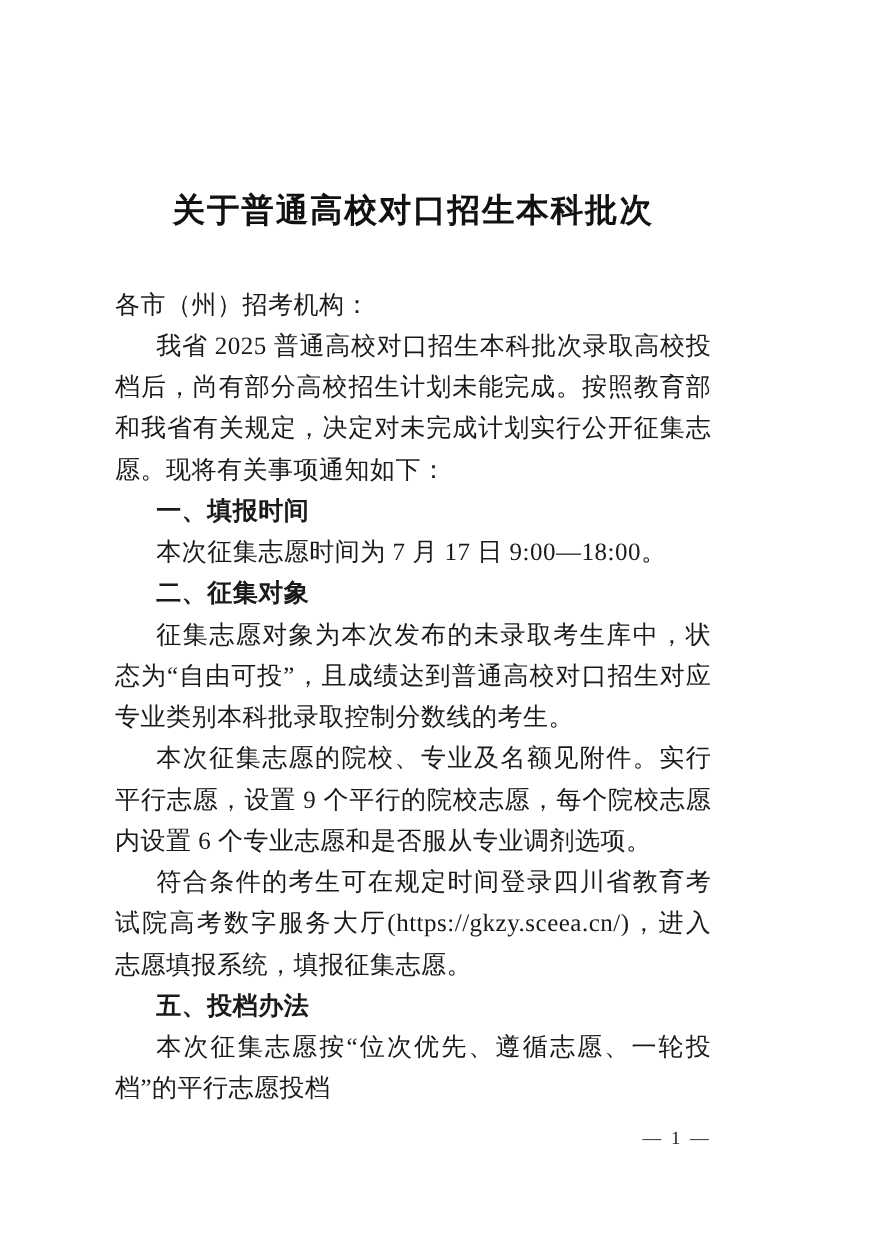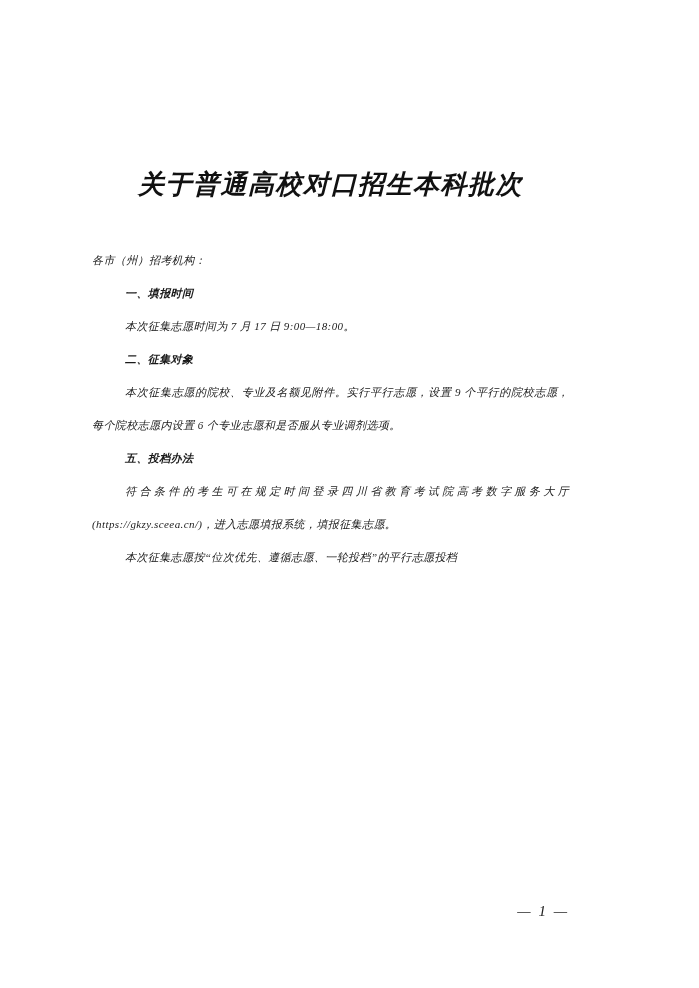--- a/index.html
+++ b/index.html
@@ -14,39 +14,38 @@
     color: #1a1a1a;
     position: relative;
     overflow: hidden;
   }
   .page {
     position: absolute;
     top: 0; left: 0;
     width: 661px;
     height: 988px;
     box-sizing: border-box;
-    padding: 16px 92px;
-    font-style: italic;
+    padding: 0 92px;
   }
   .title-block {
     margin-top: 148px;
     text-align: center;
   }
   .title-line {
     font-size: 26px;
     font-weight: bold;
     letter-spacing: 1.5px;
     line-height: 42px;
     color: #111111;
   }
   .body-block {
     margin-top: 38px;
   }
   p.doc-p {
-    font-size: 11px;
+    font-size: 20px;
     line-height: 33px;
     margin: 0;
     text-align: justify;
     text-justify: inter-ideograph;
     letter-spacing: 0.4px;
     color: #1a1a1a;
   }
   p.indent2 { text-indent: 33px; }
   p.heading {
     text-indent: 33px;
@@ -66,30 +65,32 @@
 
 <div class="page">
 
   <div class="title-block">
     <div class="title-line">关于普通高校对口招生本科批次</div>
   </div>
 
   <div class="body-block">
 
     <p class="doc-p">各市（州）招考机构：</p>
+    <p class="doc-p indent2">我省 2025 普通高校对口招生本科批次录取高校投档后，尚有部分高校招生计划未能完成。按照教育部和我省有关规定，决定对未完成计划实行公开征集志愿。现将有关事项通知如下：</p>
 
     <p class="doc-p heading">一、填报时间</p>
     <p class="doc-p indent2">本次征集志愿时间为 7 月 17 日 9:00—18:00。</p>
 
     <p class="doc-p heading">二、征集对象</p>
+    <p class="doc-p indent2">征集志愿对象为本次发布的未录取考生库中，状态为“自由可投”，且成绩达到普通高校对口招生对应专业类别本科批录取控制分数线的考生。</p>
 
     <p class="doc-p indent2">本次征集志愿的院校、专业及名额见附件。实行平行志愿，设置 9 个平行的院校志愿，每个院校志愿内设置 6 个专业志愿和是否服从专业调剂选项。</p>
 
+    <p class="doc-p indent2">符合条件的考生可在规定时间登录四川省教育考试院高考数字服务大厅(https://gkzy.sceea.cn/)，进入志愿填报系统，填报征集志愿。</p>
+
     <p class="doc-p heading">五、投档办法</p>
-
-    <p class="doc-p indent2">符合条件的考生可在规定时间登录四川省教育考试院高考数字服务大厅(https://gkzy.sceea.cn/)，进入志愿填报系统，填报征集志愿。</p>
     <p class="doc-p indent2">本次征集志愿按“位次优先、遵循志愿、一轮投档”的平行志愿投档</p>
 
   </div>
 
   <div class="page-number">— 1 —</div>
 
 </div>
 
 </body></html>

